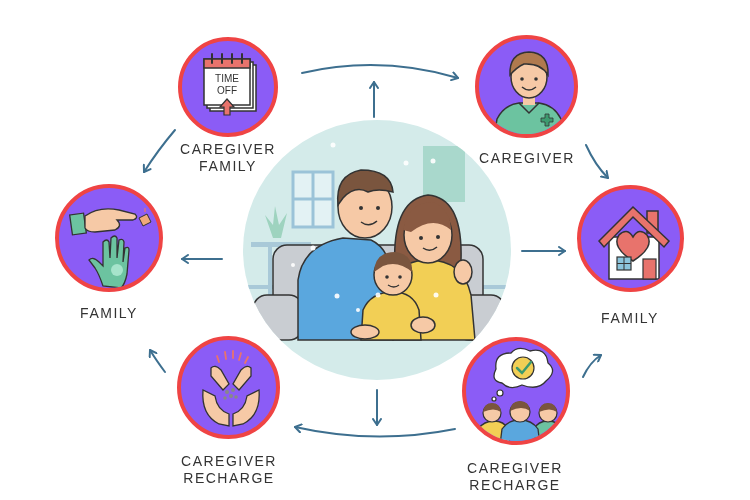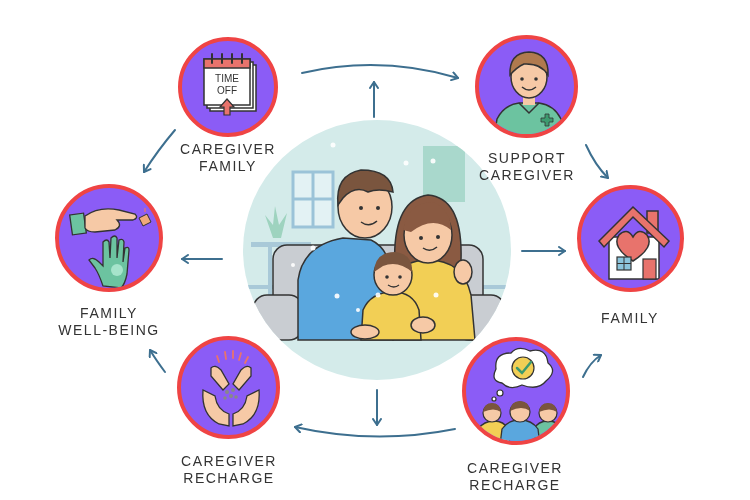--- a/index.html
+++ b/index.html
@@ -137,21 +137,20 @@
     <rect x="44" y="55" width="12" height="11" fill="#f6c9a6"></rect>
     <ellipse cx="50" cy="38" rx="18" ry="21" fill="#f6c9a6" stroke="#333" stroke-width="1.5"></ellipse>
     <path d="M31,36 Q30,14 50,13 Q70,14 69,36 Q62,24 45,25 Q38,28 31,36 Z" fill="#b07a4e" stroke="#333" stroke-width="1.5"></path>
     <circle cx="43" cy="40" r="1.8" fill="#333"></circle>
       <circle cx="57" cy="40" r="1.8" fill="#333"></circle>
     <path d="M43,48 Q50,54 57,48" stroke="#333" stroke-width="1.5" fill="none"></path>
     <path d="M62,79 h4 v-4 h4 v4 h4 v4 h-4 v4 h-4 v-4 h-4 Z" fill="#3d9a6f" stroke="#333" stroke-width="0.8"></path>
   </svg>
 </div>
 <div class="label" style="left:467px;top:150px;width:120px;">
-  <div>SUPPORT</div>
   <div>CAREGIVER</div>
 </div>
 
 <div class="node" style="left:577px;top:185px;width:107px;height:107px;">
   <svg width="103" height="103" viewBox="0 0 103 103">
     <rect x="28" y="48" width="50" height="42" fill="#fff" stroke="#333" stroke-width="1.5"></rect>
     <rect x="66" y="22" width="11" height="22" fill="#e8736c" stroke="#333" stroke-width="1.5"></rect>
     <path d="M18,52 L52,18 L88,52 L83,58 L52,28 L23,58 Z" fill="#e8736c" stroke="#333" stroke-width="1.5"></path>
     <path d="M52,72 Q30,58 38,46 Q46,38 52,48 Q58,38 66,46 Q74,58 52,72 Z" fill="#e8736c" stroke="#333" stroke-width="1.5"></path>
     <rect x="36" y="68" width="14" height="13" fill="#8cc5dc" stroke="#333" stroke-width="1.2"></rect>
@@ -219,14 +218,13 @@
     <rect x="12" y="26" width="14" height="20" fill="#6cc3a0" stroke="#333" stroke-width="1.3" transform="rotate(-8 19 36)"></rect>
     <path d="M26,28 Q40,18 60,22 L76,26 Q80,30 74,32 L58,32 Q64,38 56,42 L36,44 Q28,44 26,40 Z" fill="#f6c9a6" stroke="#333" stroke-width="1.3"></path>
     <path d="M80,30 L88,26 L92,34 L84,38 Z" fill="#f0a97a" stroke="#333" stroke-width="1"></path>
     <line x1="86" y1="20" x2="86" y2="24" stroke="#e8736c" stroke-width="1.3"></line>
     <path d="M44,98 Q40,86 36,80 L30,72 Q34,68 40,74 L44,78 L44,54 Q48,50 50,54 L51,70 L52,50 Q56,46 58,50 L58,70 L60,52 Q64,50 65,54 L64,74 L66,60 Q70,58 70,62 L68,86 Q66,96 62,100 Z" fill="#6cc3a0" stroke="#333" stroke-width="1.3"></path>
     <circle cx="58" cy="82" r="6" fill="#a6e4cb"></circle>
   </svg>
 </div>
 <div class="label" style="left:49px;top:305px;width:120px;">
   <div>FAMILY</div>
-  <div>WELL-BEING</div>
 </div>
 
 </body></html>

